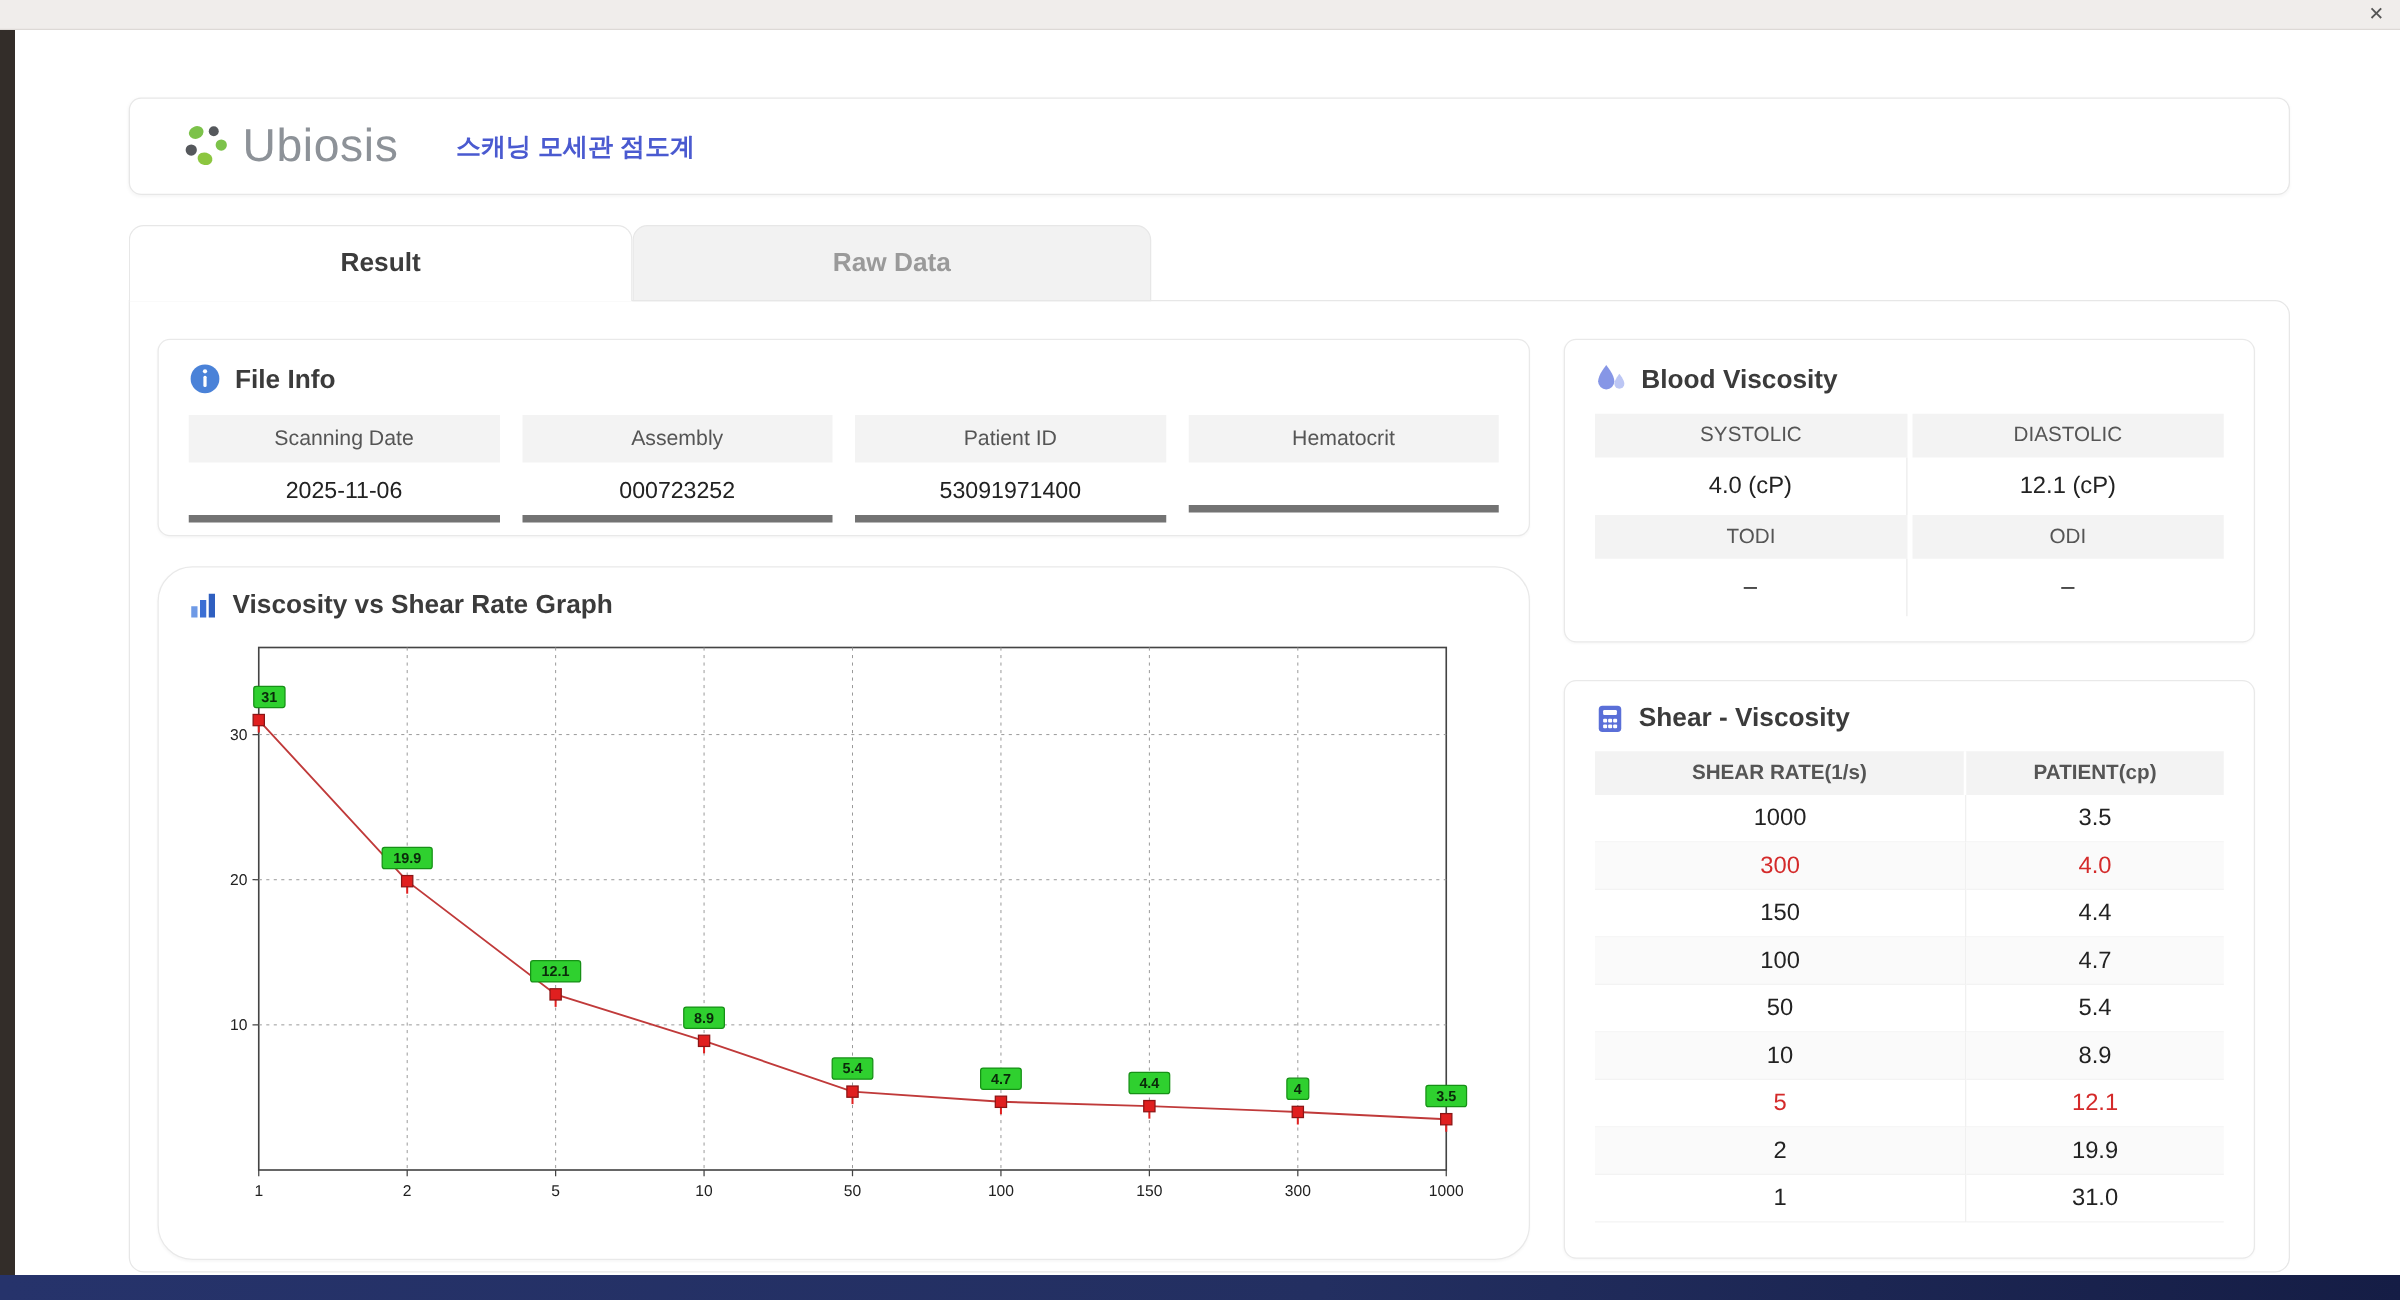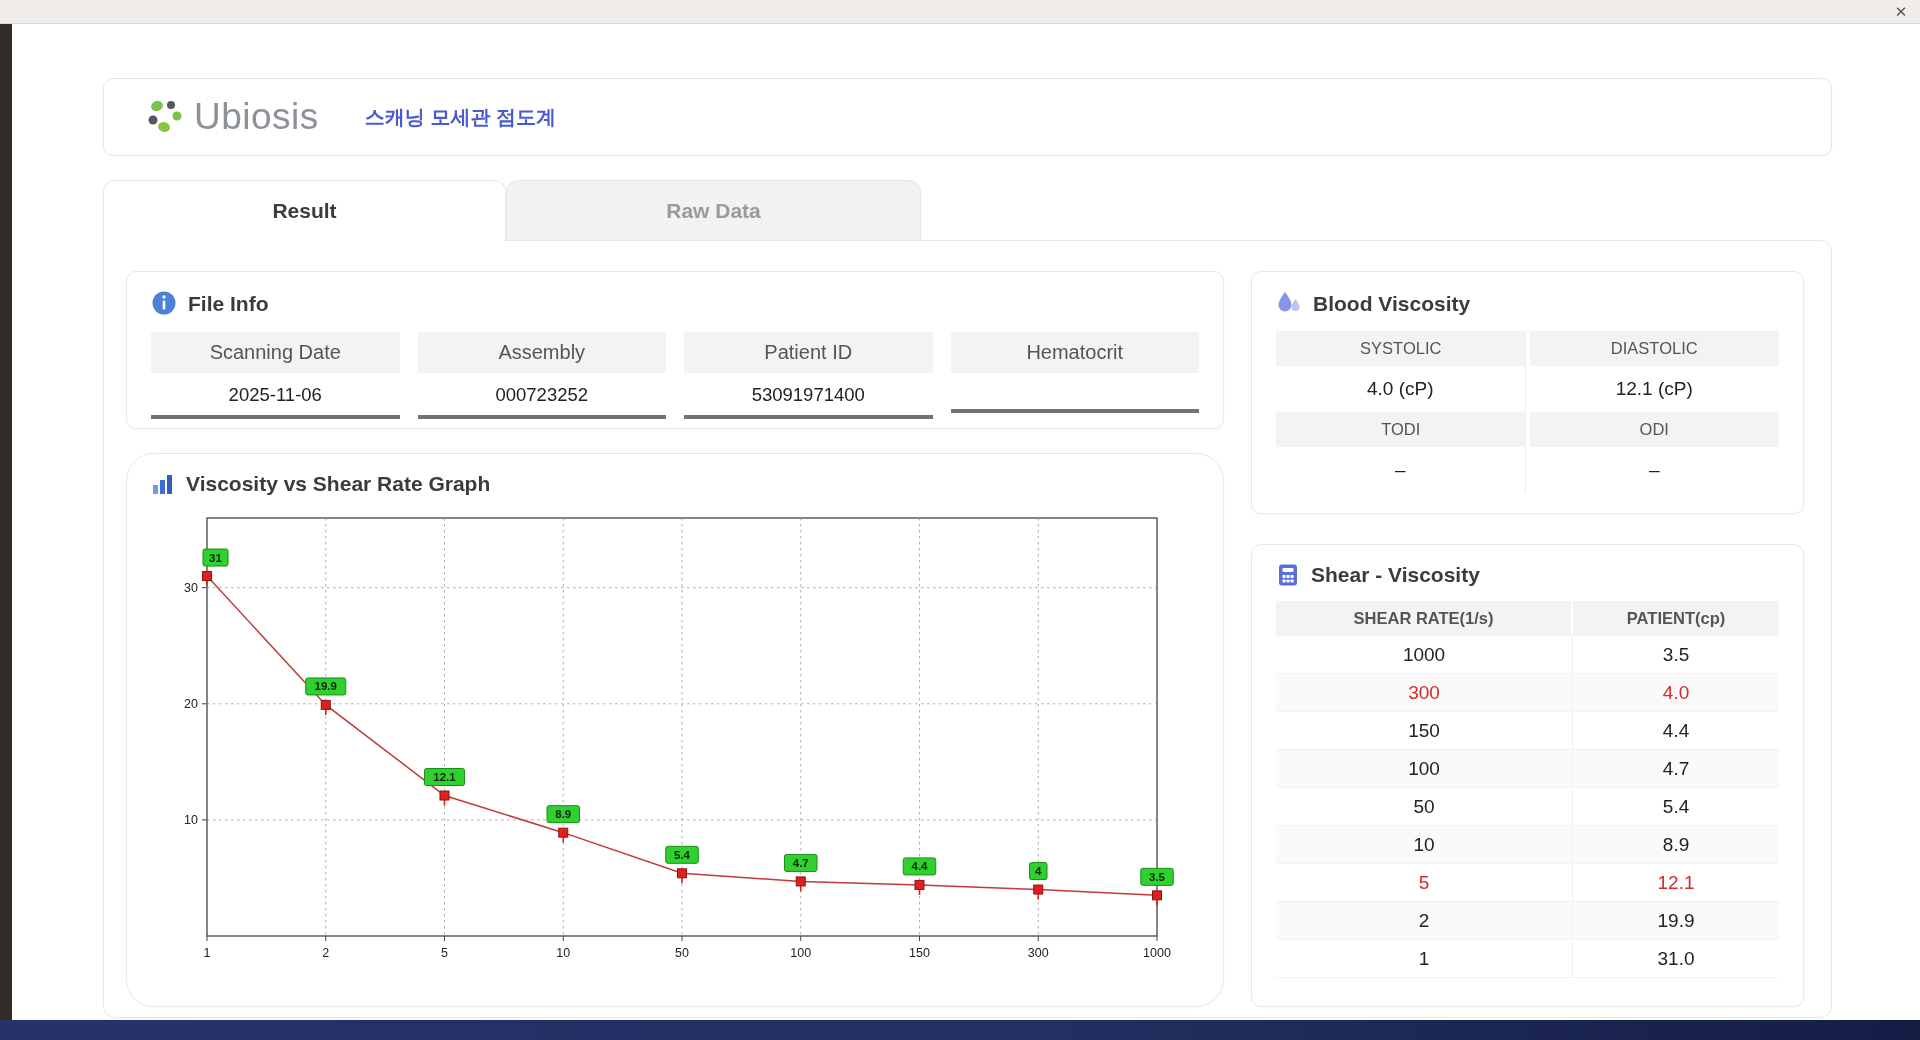--- a/index.html
+++ b/index.html
@@ -61,23 +61,23 @@
     border:1px solid #e9e9e9; border-radius:10px; background:#fff;
     padding:18px 24px; box-shadow:0 1px 2px rgba(0,0,0,.03);
   }
   .panel-title { display:flex; align-items:flex-end; gap:11px; font-size:21px; font-weight:bold; color:#3b3b3b; }
   .panel-title svg { flex:0 0 auto; }
 
   
   .panel-fileinfo { height:158px; }
   .fi-fields { display:flex; gap:18px; margin-top:16px; }
   .fi-field { flex:1; }
-  .fi-label { background:#f3f3f3; text-align:center; padding:9px 0; font-size:20px; color:#555; }
+  .fi-label { background:#f3f3f3; text-align:center; padding:9px 0; font-size:17px; color:#555; }
   .fi-value { text-align:center; padding:11px 0 9px; font-size:18.5px; color:#222;
-              border-bottom:4px solid #737373; min-height:40px; }
+              border-bottom:6px solid #737373; min-height:40px; }
 
   
   .panel-graph { flex:1;border-radius:28px; }
   .chart-wrap { margin-top:10px; }
 
   
   .panel-blood { height:244px; }
   .bv-grid { margin-top:15px; }
   .bv-row { display:grid; grid-template-columns:1fr 1fr; column-gap:4px; }
   .bv-head > div { background:#f3f3f3; text-align:center; padding:8px 0; font-size:16.5px; color:#555; }

